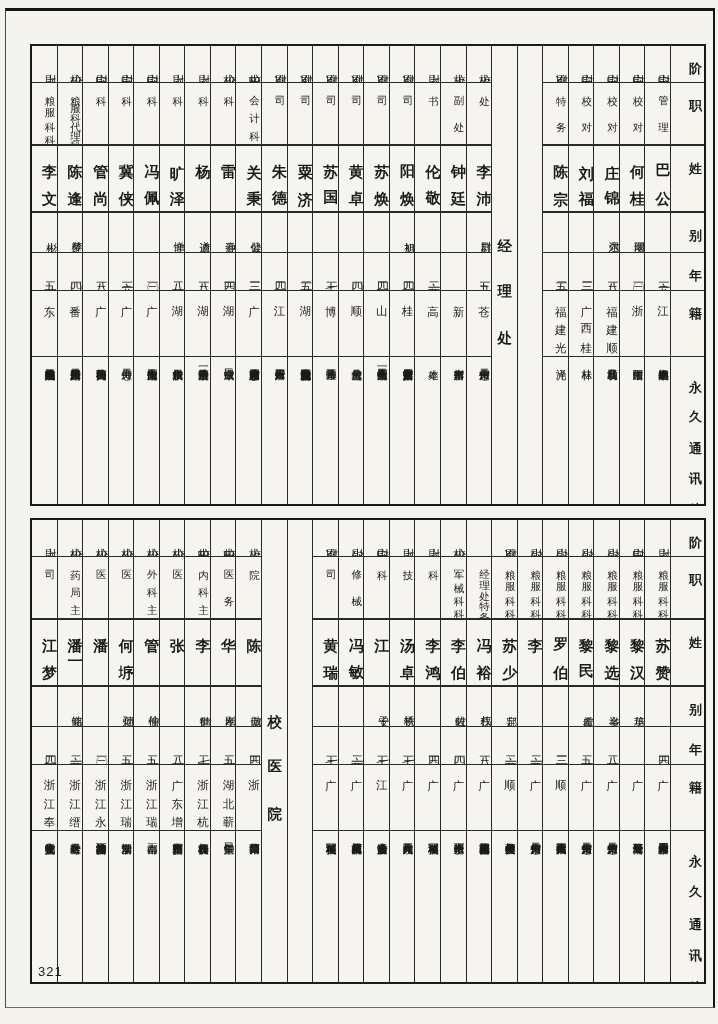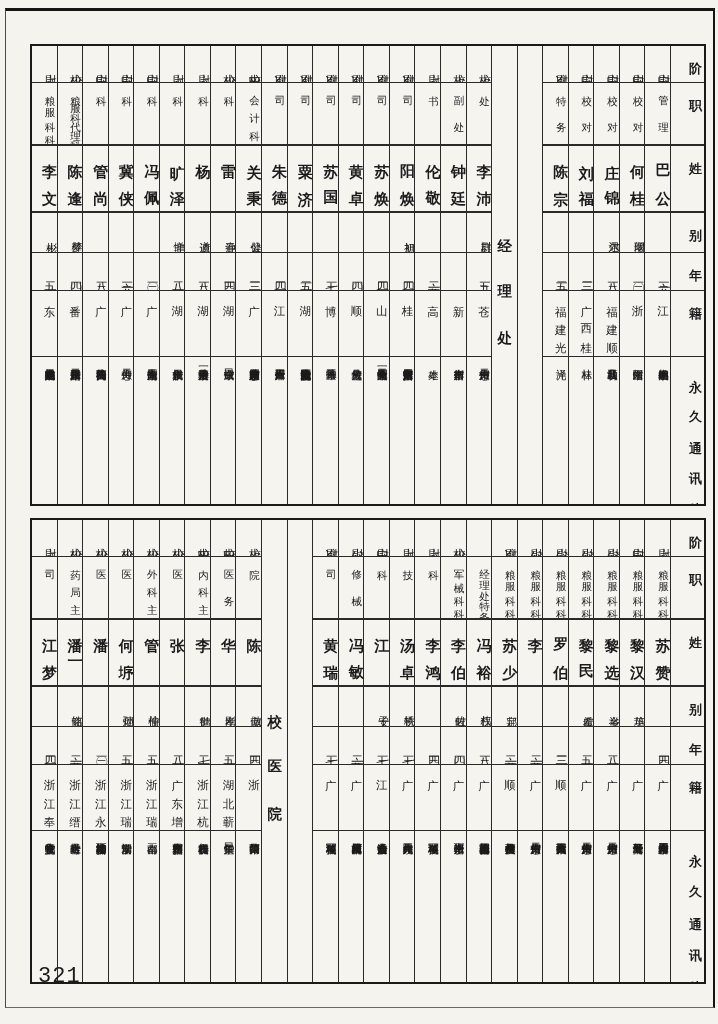--- a/index.html
+++ b/index.html
@@ -29,22 +29,22 @@
   .f-duty{font-size:10.5px;text-align:justify;text-align-last:justify;padding:4px 1px;line-height:1.05;}
   .f-name{font-size:15px;font-weight:bold;text-align:justify;text-align-last:justify;padding:6px 0;}
   .f-alias{font-size:11px;text-align:center;padding:2px 0;}
   .f-age{font-size:12.5px;text-align:center;padding:2px 0;}
   .f-origin{font-size:11.5px;text-align:justify;text-align-last:justify;padding:5px 1px;line-height:1.05;}
   .f-address{font-size:10.5px;text-align:start;padding:4px 1px;line-height:1.12;}
   .hcell{font-size:13px;font-weight:600;text-align:justify;text-align-last:justify;padding:6px 2px;}
   .hcell.r6{padding:12px 2px;}
   .section-text{writing-mode:vertical-rl;text-orientation:upright;font-size:14.5px;font-weight:600;
                 letter-spacing:46px;padding-top:40px;}
-  .page-number{position:absolute;left:38px;top:964px;font-family:Liberation Mono, monospace;
-               font-size:22px;letter-spacing:1px;}
+  .page-number{position:absolute;left:38px;top:964px;font-family:Liberation Sans, sans-serif;
+               font-size:13px;letter-spacing:1px;}
 </style>
 </head>
 <body>
 
 <div class="page">
   <div class="frame"></div>
   <div id="table-top" class="table">
       <div class="col header-col">
         <div class="cell hcell r0">阶级</div>
         <div class="cell hcell r1">职别</div>

